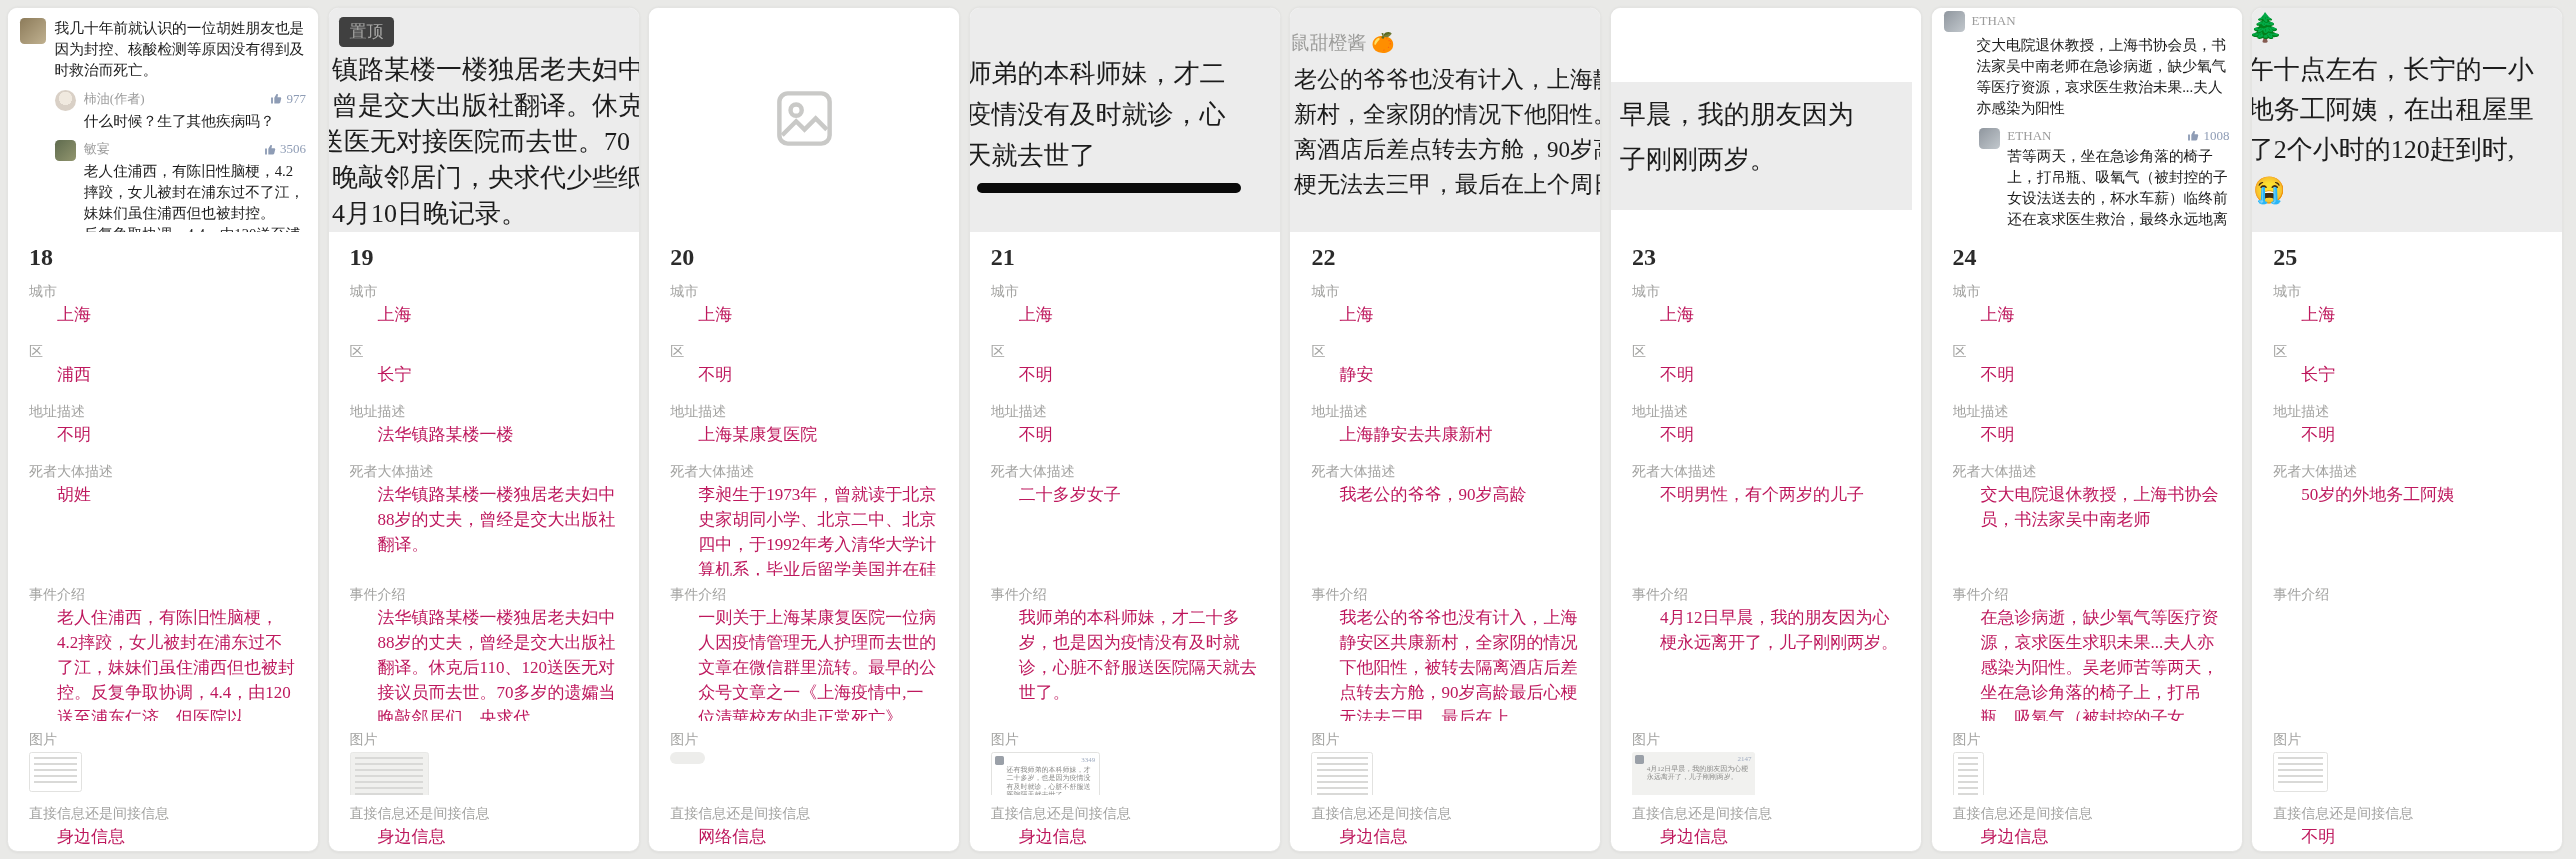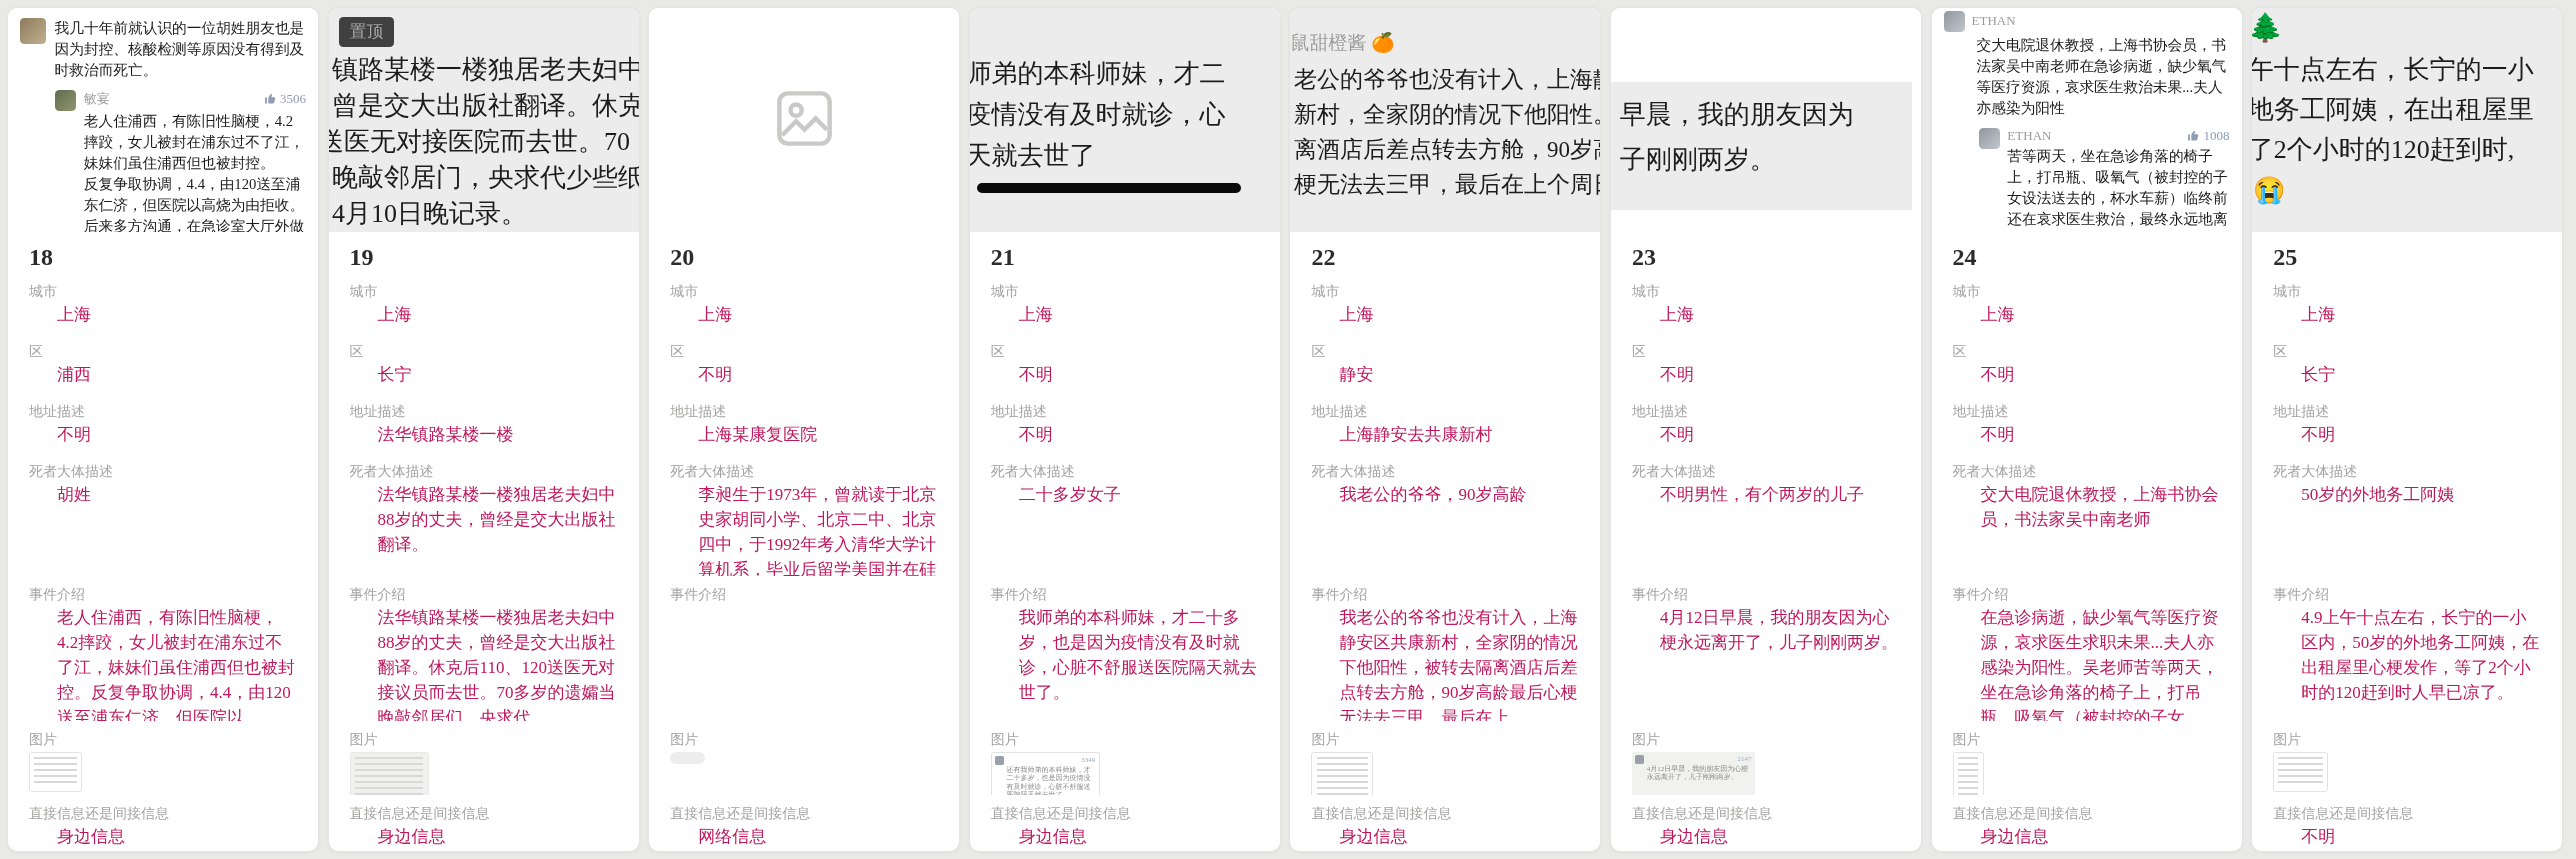--- a/index.html
+++ b/index.html
@@ -103,20 +103,35 @@
 
 <div class="board">
 
   <div class="card">
     <div class="preview pv-white wc">
       <div class="wc-main">
         <div class="avatar av-sq av-scene"></div>
         <div class="wc-maintext">我几十年前就认识的一位胡姓朋友也是因为封控、核酸检测等原因没有得到及时救治而死亡。</div>
       </div>
       <div class="wc-reply">
+        <div class="avatar av-rd av-sm av-person"></div>
+        <div class="wc-rbody">
+          <div class="wc-rhead">
+            <span class="wc-name">柿油(作者)</span>
+            <span class="wc-like">
+                <svg viewBox="0 0 24 24">
+                  <path d="M2 10h3.4v11H2zM8 21h8.9c1 0 1.8-.7 2-1.6l1.8-7.2c.3-1.3-.7-2.5-2-2.5h-4.9l.9-4.1c.2-1-.5-2-1.6-2-.5 0-1 .3-1.3.7L8 10.5V21z"></path>
+                </svg>
+                <span>977</span>
+              </span>
+          </div>
+          <div class="wc-rtext">什么时候？生了其他疾病吗？</div>
+        </div>
+      </div>
+      <div class="wc-reply">
         <div class="avatar av-sq av-sm av-scene2"></div>
         <div class="wc-rbody">
           <div class="wc-rhead">
             <span class="wc-name">敏宴</span>
             <span class="wc-like">
                 <svg viewBox="0 0 24 24">
                   <path d="M2 10h3.4v11H2zM8 21h8.9c1 0 1.8-.7 2-1.6l1.8-7.2c.3-1.3-.7-2.5-2-2.5h-4.9l.9-4.1c.2-1-.5-2-1.6-2-.5 0-1 .3-1.3.7L8 10.5V21z"></path>
                 </svg>
                 <span>3506</span>
               </span>
@@ -228,20 +243,21 @@
       <div class="field f-sm">
           <div class="label">地址描述</div>
           <div class="value">上海某康复医院</div>
         </div>
       <div class="field f-deceased">
           <div class="label">死者大体描述</div>
           <div class="value">李昶生于1973年，曾就读于北京史家胡同小学、北京二中、北京四中，于1992年考入清华大学计算机系，毕业后留学美国并在硅谷工作，育有两个...</div>
         </div>
       <div class="field f-event">
           <div class="label">事件介绍</div>
+          <div class="value">一则关于上海某康复医院一位病人因疫情管理无人护理而去世的文章在微信群里流转。最早的公众号文章之一《上海疫情中,一位清華校友的非正常死亡》...</div>
         </div>
       <div class="field f-image">
           <div class="label">图片</div>
           <div class="thumb t2"></div>
         </div>
       <div class="field f-direct">
           <div class="label">直接信息还是间接信息</div>
           <div class="value">网络信息</div>
         </div>
     </div>
@@ -463,21 +479,20 @@
       <div class="field f-sm">
           <div class="label">地址描述</div>
           <div class="value">不明</div>
         </div>
       <div class="field f-deceased">
           <div class="label">死者大体描述</div>
           <div class="value">50岁的外地务工阿姨</div>
         </div>
       <div class="field f-event">
           <div class="label">事件介绍</div>
-          <div class="value">4.9上午十点左右，长宁的一小区内，50岁的外地务工阿姨，在出租屋里心梗发作，等了2个小时的120赶到时人早已凉了。</div>
         </div>
       <div class="field f-image">
           <div class="label">图片</div>
           <div class="thumb t7">
             <div class="tl"></div>
           </div>
         </div>
       <div class="field f-direct">
           <div class="label">直接信息还是间接信息</div>
           <div class="value">不明</div>

